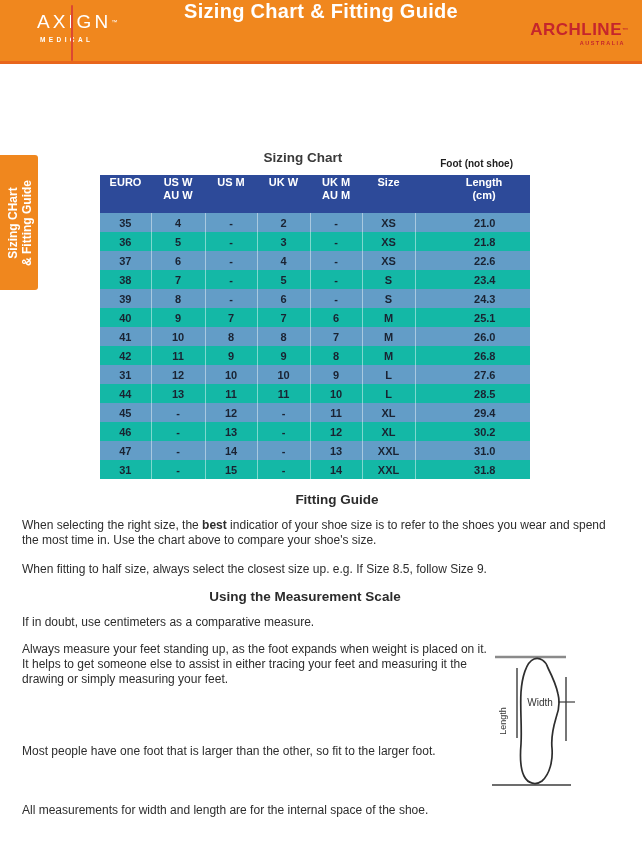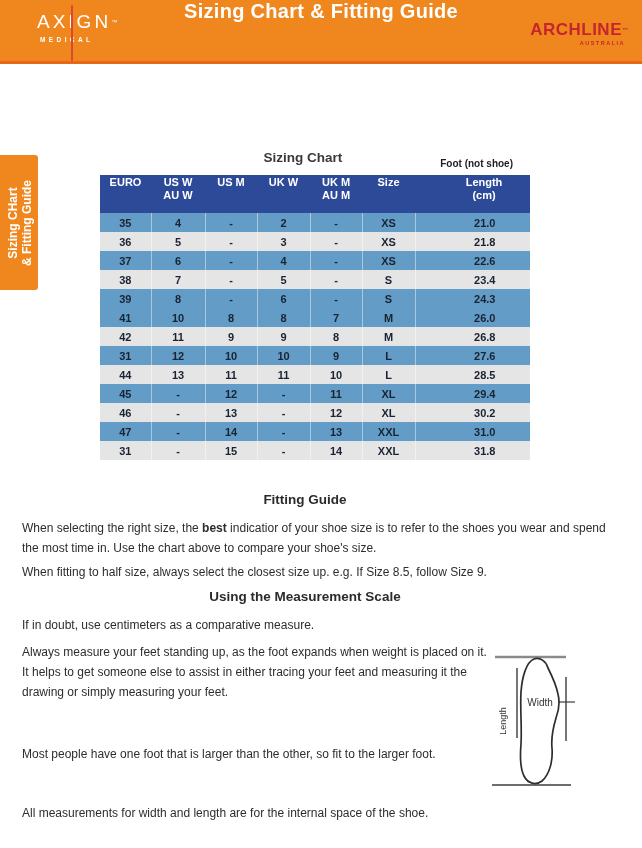--- a/index.html
+++ b/index.html
@@ -34,25 +34,25 @@
   .chart-table th{
     background:#2D4A99;color:#fff;font-size:11px;font-weight:bold;
     height:36px;vertical-align:top;line-height:13px;
   }
   .chart-table td{
     height:19px;text-align:center;vertical-align:middle;
     font-size:11px;font-weight:bold;color:#1a2332;padding:0;
   }
   .chart-table tbody td + td{border-left:1px solid rgba(255,255,255,0.45);}
   .chart-table tr.dark td{background:#639DC7;}
-  .chart-table tr.light td{background:#e5e5e5;}
+  .chart-table tr.light td{background:#14b8a6;}
   .chart-table .len-col{padding-left:24px;}
   
   .h-center{position:absolute;left:0;width:610px;text-align:center;font-size:13.5px;font-weight:bold;color:#2b2b2b;}
-  .para{position:absolute;left:22px;font-size:12px;line-height:20px;color:#2d2d2d;}
+  .para{position:absolute;left:22px;font-size:12px;line-height:15px;color:#2d2d2d;}
   .para b{font-weight:bold;}
   
   .foot-diagram{position:absolute;left:488px;top:648px;width:154px;height:145px;}
 </style>
 </head>
 <body>
 
 <div class="page">
 
   <div class="banner">
@@ -154,20 +154,29 @@
         </tr>
         <tr class="dark">
           <td>39</td>
           <td>8</td>
           <td>-</td>
           <td>6</td>
           <td>-</td>
           <td>S</td>
           <td class="len-col">24.3</td>
         </tr>
+        <tr class="light">
+          <td>40</td>
+          <td>9</td>
+          <td>7</td>
+          <td>7</td>
+          <td>6</td>
+          <td>M</td>
+          <td class="len-col">25.1</td>
+        </tr>
         <tr class="dark">
           <td>41</td>
           <td>10</td>
           <td>8</td>
           <td>8</td>
           <td>7</td>
           <td>M</td>
           <td class="len-col">26.0</td>
         </tr>
         <tr class="light">
@@ -229,21 +238,21 @@
           <td>-</td>
           <td>15</td>
           <td>-</td>
           <td>14</td>
           <td>XXL</td>
           <td class="len-col">31.8</td>
         </tr>
       </tbody>
   </table>
 
-  <div class="h-center" style="top:492px;">Fitting Guide</div>
+  <div class="h-center" style="top:492px;margin-left:32px;">Fitting Guide</div>
   <div class="para" style="top:518px;width:585px;"><span>When selecting the right size, the </span><b>best</b><span> indicatior of your shoe size is to refer to the shoes you wear and spend the most time in. Use the chart above to compare your shoe's size.</span></div>
   <div class="para" style="top:562px;width:600px;">When fitting to half size, always select the closest size up. e.g. If Size 8.5, follow Size 9.</div>
 
   <div class="h-center" style="top:589px;">Using the Measurement Scale</div>
   <div class="para" style="top:615px;width:600px;">If in doubt, use centimeters as a comparative measure.</div>
   <div class="para" style="top:642px;width:468px;">Always measure your feet standing up, as the foot expands when weight is placed on it. It helps to get someone else to assist in either tracing your feet and measuring it the drawing or simply measuring your feet.</div>
   <div class="para" style="top:698px;width:600px;margin-top:46px;">Most people have one foot that is larger than the other, so fit to the larger foot.</div>
   <div class="para" style="top:763px;width:600px;margin-top:40px;">All measurements for width and length are for the internal space of the shoe.</div>
 
   <div class="foot-diagram">

